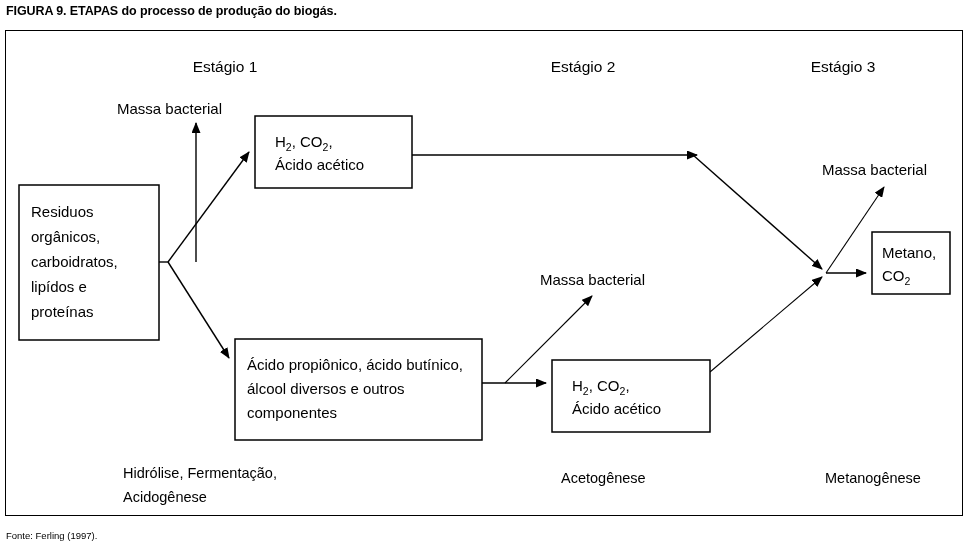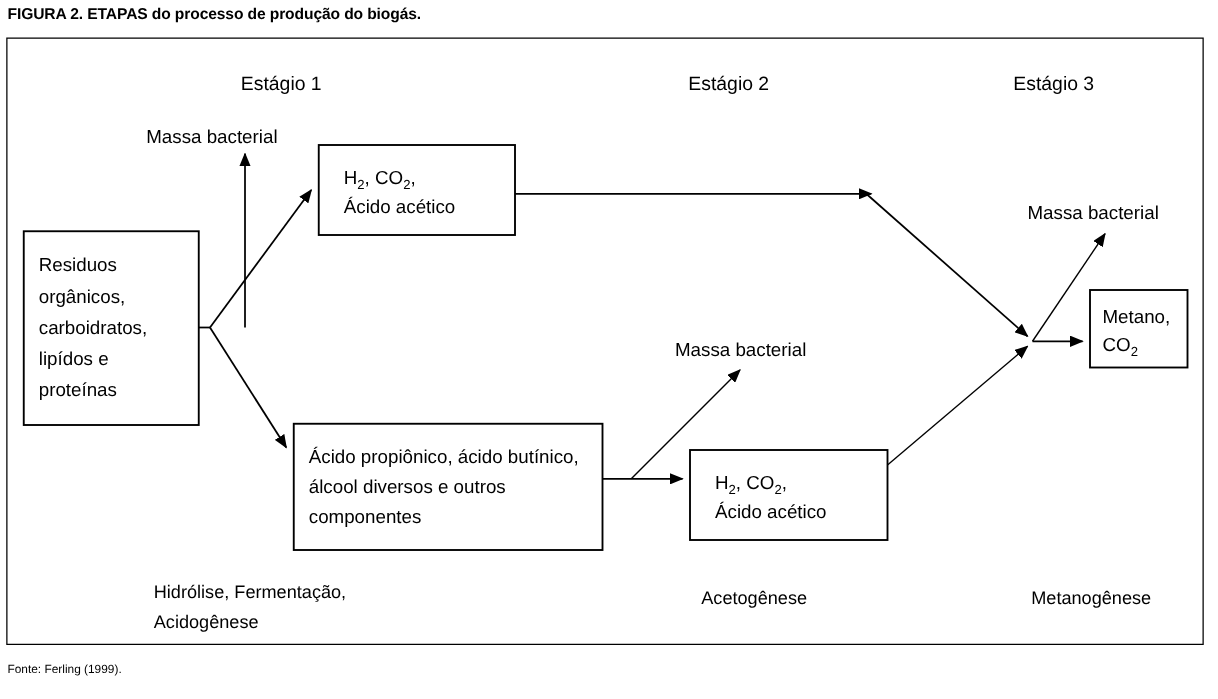--- a/index.html
+++ b/index.html
@@ -32,21 +32,21 @@
   .sub{font-size:10.5px;}
   .bx{fill:#ffffff;stroke:#000000;stroke-width:1.5;}
   .ln{stroke:#000000;stroke-width:1.4;fill:none;}
   .ln-thin{stroke:#000000;stroke-width:1.1;fill:none;}
 </style>
 </head>
 <body>
 
 <div id="page">
 
-  <div class="fig-title">FIGURA 2. ETAPAS do processo de produção do biogás.</div>
+  <div class="fig-title">FIGURA 9. ETAPAS do processo de produção do biogás.</div>
 
   <div class="frame"></div>
 
   <svg id="canvas" viewBox="0 0 974 559">
     <defs>
       <marker id="ah" markerWidth="11" markerHeight="9" refX="10" refY="4.5" orient="auto" markerUnits="userSpaceOnUse">
         <path d="M0,0 L11,4.5 L0,9 z" fill="#000"></path>
       </marker>
     </defs>
 
@@ -119,15 +119,15 @@
     <text class="t-label" x="117" y="114">Massa bacterial</text>
     <text class="t-label" x="540" y="285">Massa bacterial</text>
     <text class="t-label" x="822" y="175">Massa bacterial</text>
 
     <text class="t-phase" x="123" y="478">Hidrólise, Fermentação,</text>
     <text class="t-phase" x="123" y="502">Acidogênese</text>
     <text class="t-phase" x="561" y="483">Acetogênese</text>
     <text class="t-phase" x="825" y="483">Metanogênese</text>
   </svg>
 
-  <div class="source">Fonte: Ferling (1999).</div>
+  <div class="source">Fonte: Ferling (1997).</div>
 
 </div>
 
 </body></html>

